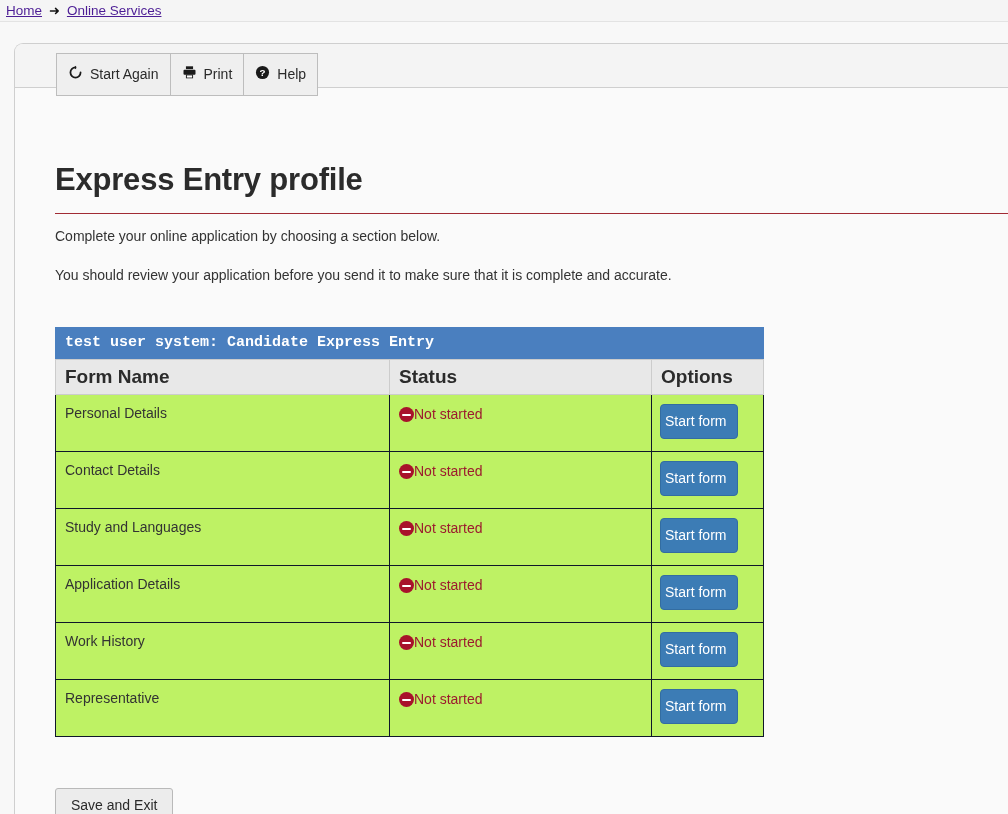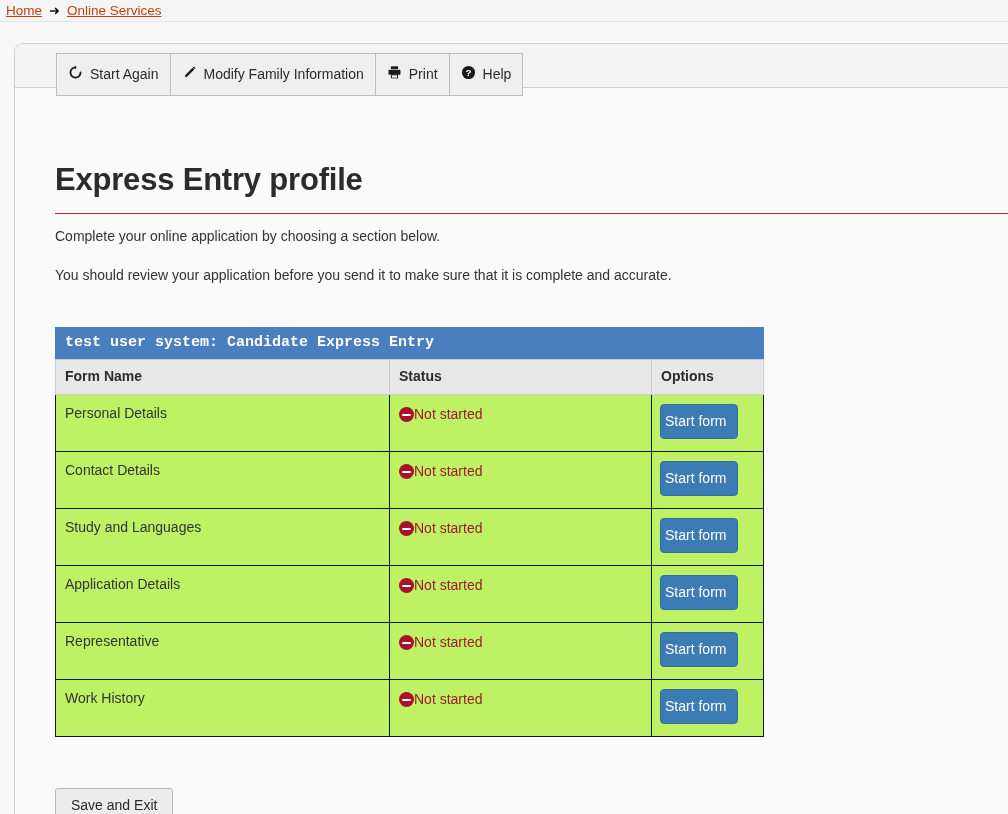--- a/index.html
+++ b/index.html
@@ -24,21 +24,21 @@
     width: 1008px;
     height: 21px;
     background: #f5f5f5;
     display: flex;
     align-items: center;
     padding-left: 6px;
     box-sizing: border-box;
   }
   .crumb-link {
     font-size: 13.5px;
-    color: #c2410c;
+    color: #4c1d95;
     text-decoration: underline;
     cursor: pointer;
     line-height: 16px;
   }
   .crumb-arrow {
     margin: 0 7px;
     font-size: 13px;
     color: #111111;
     line-height: 14px;
   }
@@ -140,21 +140,21 @@
     text-align: left;
     padding: 7px 0 7px 10px;
     line-height: 18px;
     font-family: Liberation Mono, monospace;
   }
   .form-table th {
     background: #e8e8e8;
     border: 1px solid #cccccc;
     text-align: left;
     font-weight: bold;
-    font-size: 14px;
+    font-size: 19px;
     color: #2b2b2b;
     padding: 8px 0 9px 9px;
     line-height: 17px;
   }
   .form-table td {
     border: 1px solid #0f172a;
     background: #bef264;
     padding: 10px 0 10px 9px;
     vertical-align: top;
     line-height: 17px;
@@ -236,29 +236,20 @@
         <div class="tb-btn">
           <span class="tb-ico">
             <svg width="15" height="15" viewBox="0 0 16 16">
               <path d="M8 2.6A5.4 5.4 0 1 0 13.4 8" fill="none" stroke="#1a1a1a" stroke-width="1.9" stroke-linecap="round"></path>
               <path d="M8.6 0.9 L6.0 2.7 L8.6 4.5 Z" fill="#1a1a1a"></path>
             </svg>
           </span>
           <span>Start Again</span>
         </div>
 
-        <div class="tb-btn">
-          <span class="tb-ico">
-            <svg width="15" height="15" viewBox="0 0 16 16">
-              <path d="M12.6 1.6 L14.4 3.4 L5.6 12.2 L3.0 13.0 L3.8 10.4 Z" fill="#1a1a1a"></path>
-              <path d="M11.4 2.8 L13.2 4.6" stroke="#ffffff" stroke-width="0.8"></path>
-            </svg>
-          </span>
-          <span>Modify Family Information</span>
-        </div>
 
         <div class="tb-btn">
           <span class="tb-ico">
             <svg width="15" height="15" viewBox="0 0 16 16">
               <rect x="4.2" y="1.4" width="7.6" height="3" fill="#1a1a1a"></rect>
               <rect x="1.6" y="5" width="12.8" height="5.4" rx="1" fill="#1a1a1a"></rect>
               <rect x="4.2" y="10.2" width="7.6" height="4" fill="#1a1a1a"></rect>
               <rect x="5.2" y="11.1" width="5.6" height="2.3" fill="#ffffff"></rect>
             </svg>
           </span>
@@ -348,34 +339,34 @@
                 <span class="minus-circle"></span>
                 <span class="status-text">Not started</span>
               </div>
             </td>
             <td class="cell-opts">
               <span class="start-form-btn">Start form</span>
             </td>
           </tr>
 
           <tr>
+            <td class="cell-name">Work History</td>
+            <td>
+              <div class="status-wrap">
+                <span class="minus-circle"></span>
+                <span class="status-text">Not started</span>
+              </div>
+            </td>
+            <td class="cell-opts">
+              <span class="start-form-btn">Start form</span>
+            </td>
+          </tr>
+
+          <tr>
             <td class="cell-name">Representative</td>
-            <td>
-              <div class="status-wrap">
-                <span class="minus-circle"></span>
-                <span class="status-text">Not started</span>
-              </div>
-            </td>
-            <td class="cell-opts">
-              <span class="start-form-btn">Start form</span>
-            </td>
-          </tr>
-
-          <tr>
-            <td class="cell-name">Work History</td>
             <td>
               <div class="status-wrap">
                 <span class="minus-circle"></span>
                 <span class="status-text">Not started</span>
               </div>
             </td>
             <td class="cell-opts">
               <span class="start-form-btn">Start form</span>
             </td>
           </tr>

